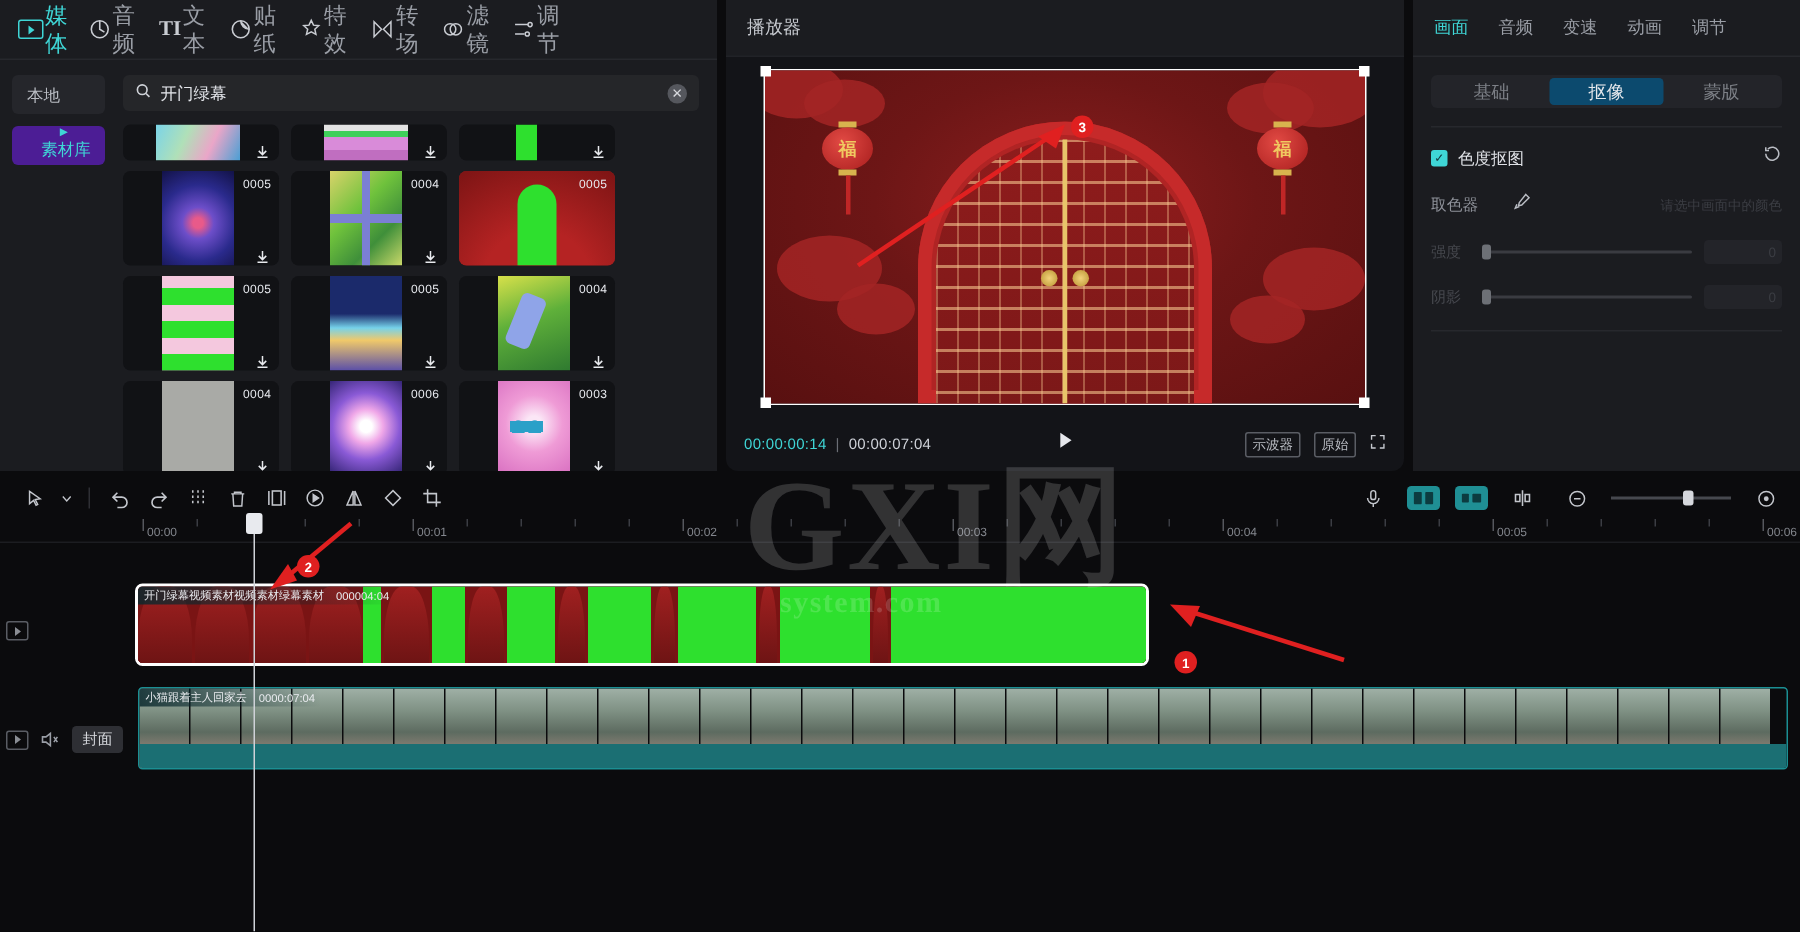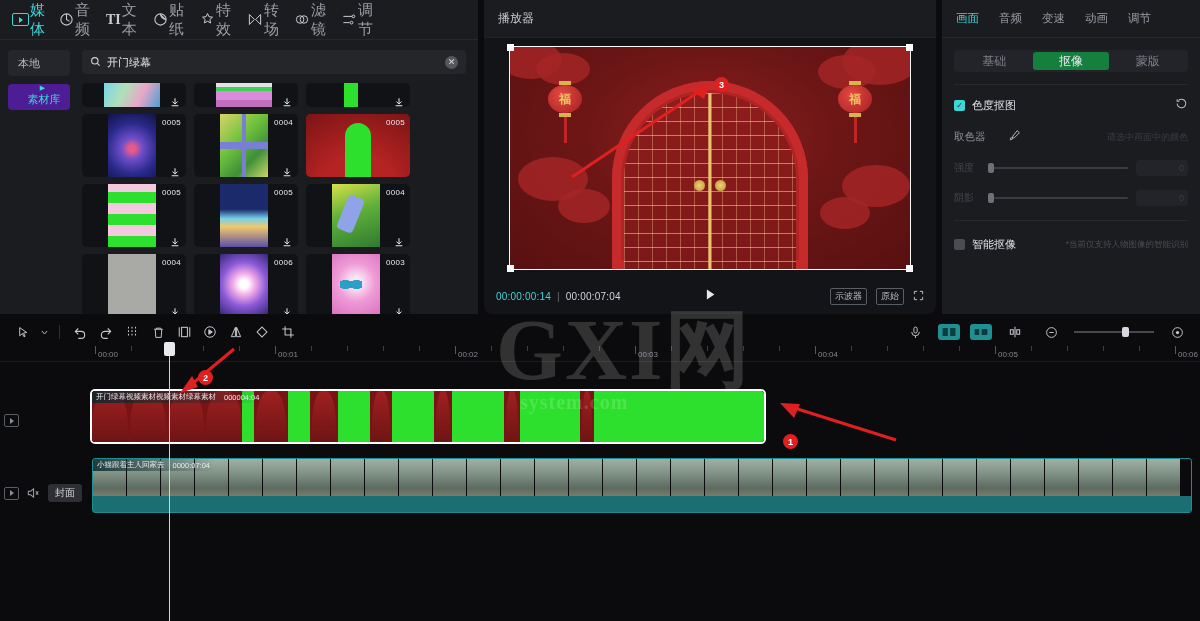--- a/index.html
+++ b/index.html
@@ -145,21 +145,21 @@
   .props {
     position:absolute; left:942px; top:0; width:258px; height:314px; background:#1b1c20;
   }
   .props-tabs { height:38px; display:flex; align-items:center; gap:20px; padding-left:14px;
     border-bottom:1px solid #27282d; }
   .ptab { font-size:11.5px; color:#9a9ea6; cursor:pointer; }
   .ptab.active { color:#3fd6d6; }
   .seg { margin:12px 12px 0; height:22px; background:#232429; border-radius:4px; display:flex; padding:2px; }
   .seg div { flex:1; display:flex; align-items:center; justify-content:center;
     font-size:12px; color:#7d8087; border-radius:3px; cursor:pointer; }
-  .seg div.active { background:#15803d; color:#e6e8ec; }
+  .seg div.active { background:#0c4a6e; color:#e6e8ec; }
   .divider { margin:12px 12px 0; height:1px; background:#27282d; }
   .row { display:flex; align-items:center; padding:0 12px; }
   .row.r1 { margin-top:11px; }
   .cb { width:11px;height:11px;border-radius:2px;background:#3fd6d6; display:flex;align-items:center;justify-content:center;
         color:#12343a;font-size:8px; margin-right:7px; cursor:pointer;}
   .cb.off { background:#4a4c52; }
   .rlabel { font-size:11px; color:#dfe1e6; }
   .reset { margin-left:auto; color:#b9bcc3; cursor:pointer; }
   .row.r2 { margin-top:14px; }
   .rlabel.dim { font-size:10.5px; color:#8e9199; }
@@ -614,25 +614,20 @@
       <div class="srow">
         <span class="slabel">阴影</span>
         <span class="track">
             <span class="knobsl"></span>
           </span>
         <span class="numbox">0</span>
       </div>
 
       <div class="divider" style="margin-top:14px;"></div>
 
-      <div class="row r3">
-        <span class="cb off"></span>
-        <span class="rlabel">智能抠像</span>
-        <span class="note">*当前仅支持人物图像的智能识别</span>
-      </div>
     </div>
   </div>
 
   <div class="tl-toolbar">
     <span class="ti">
       <svg width="13" height="13" viewBox="0 0 24 24" fill="none" stroke="currentColor" stroke-width="1.8">
           <path d="M5 3l13 9-6 1 3 6-2 1-3-6-5 4z"></path>
         </svg>
     </span>
     <span class="ti sm">

